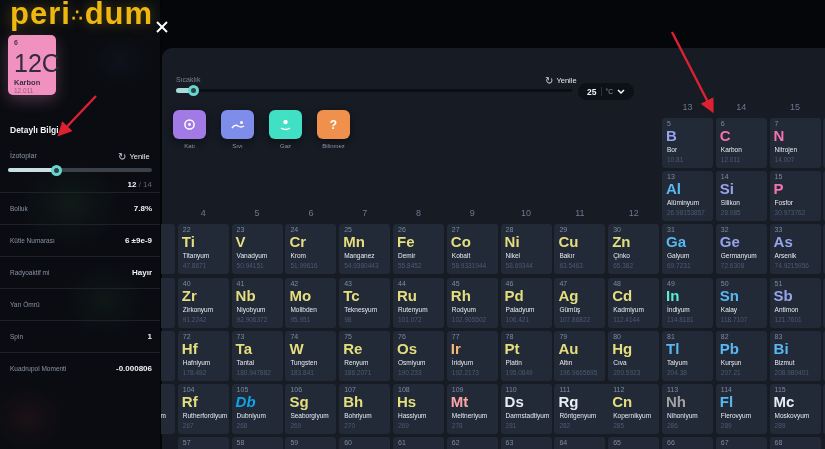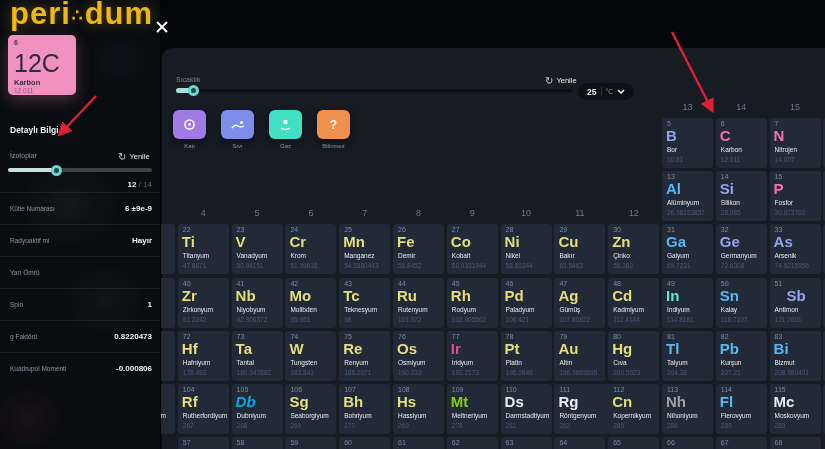--- a/index.html
+++ b/index.html
@@ -48,21 +48,21 @@
 
   
   .sidebar{position:absolute;left:0;top:0;width:160px;height:449px;z-index:5;
     background:
       radial-gradient(70px 60px at 70px 205px, rgba(58,118,72,.13), transparent 70%),
       radial-gradient(55px 50px at 105px 300px, rgba(60,120,80,.10), transparent 70%),
       radial-gradient(50px 45px at 28px 418px, rgba(150,55,55,.12), transparent 70%),
       radial-gradient(40px 35px at 120px 60px, rgba(70,90,150,.08), transparent 70%),
       #0a0c11;
     border-right:1px solid rgba(0,0,0,.6);}
-  .elem-card{position:absolute;left:8px;top:35px;width:68px;height:60px;border-radius:5px;
+  .elem-card{position:absolute;left:8px;top:35px;width:48px;height:60px;border-radius:5px;
              box-shadow:0 5px 16px rgba(242,145,191,.28);cursor:pointer;}
   .elem-card .cnum{position:absolute;top:4px;left:6px;font-size:7px;font-weight:bold;color:#463a52;}
   .elem-card .cbig{position:absolute;top:14px;left:6px;font-size:25px;color:#322a40;}
   .elem-card .cname{position:absolute;top:43px;left:6px;font-size:7.5px;font-weight:bold;color:#3a2f45;}
   .elem-card .cmass{position:absolute;top:52px;left:6px;font-size:6.5px;color:rgba(58,47,69,.5);}
   .detail-link{position:absolute;left:10px;top:124px;font-size:8.5px;font-weight:bold;color:#f0f2f6;cursor:pointer;}
   .detail-link .chev{margin-left:4px;font-size:10px;}
   .iso-label{position:absolute;left:10px;top:152px;font-size:7px;color:#8b94a6;}
   .refresh.side{position:absolute;left:118px;top:151px;}
   .iso-track{position:absolute;left:8px;top:168px;width:144px;height:4px;background:#3a414b;border-radius:2px;cursor:pointer;}
@@ -411,21 +411,21 @@
 
         <div class="cell" style="left: 715.8px; top: 277.6px;">
           <span class="num">50</span>
           <span class="sym" style="color: rgb(88, 184, 242);">Sn</span>
           <span class="ename">Kalay</span>
           <span class="mass">118.7107</span>
         </div>
 
         <div class="cell" style="left: 769.6px; top: 277.6px;">
           <span class="num">51</span>
-          <span class="sym" style="color: rgb(151, 164, 236); margin-left: 13px;">Sb</span>
+          <span class="sym" style="color: rgb(151, 164, 236);">Sb</span>
           <span class="ename">Antimon</span>
           <span class="mass">121.7601</span>
         </div>
 
         <div class="cell" style="left: 823.4px; top: 277.6px;">
           
           
           
           
         </div>
@@ -467,21 +467,21 @@
 
         <div class="cell" style="left: 393px; top: 330.8px;">
           <span class="num">76</span>
           <span class="sym" style="color: rgb(228, 222, 127);">Os</span>
           <span class="ename">Osmiyum</span>
           <span class="mass">190.233</span>
         </div>
 
         <div class="cell" style="left: 446.8px; top: 330.8px;">
           <span class="num">77</span>
-          <span class="sym" style="color: #ec4899;">Ir</span>
+          <span class="sym" style="color: #fdba74;">Ir</span>
           <span class="ename">İridyum</span>
           <span class="mass">192.2173</span>
         </div>
 
         <div class="cell" style="left: 500.6px; top: 330.8px;">
           <span class="num">78</span>
           <span class="sym" style="color: rgb(228, 222, 127);">Pt</span>
           <span class="ename">Platin</span>
           <span class="mass">195.0849</span>
         </div>
@@ -565,21 +565,21 @@
 
         <div class="cell" style="left: 393px; top: 384px;">
           <span class="num">108</span>
           <span class="sym" style="color: rgb(228, 222, 127);">Hs</span>
           <span class="ename">Hassiyum</span>
           <span class="mass">269</span>
         </div>
 
         <div class="cell" style="left: 446.8px; top: 384px;">
           <span class="num">109</span>
-          <span class="sym" style="color: #84cc16;">Mt</span>
+          <span class="sym" style="color: #fca5a5;">Mt</span>
           <span class="ename">Meitneriyum</span>
           <span class="mass">278</span>
         </div>
 
         <div class="cell" style="left: 500.6px; top: 384px;">
           <span class="num">110</span>
           <span class="sym" style="color: rgb(233, 237, 243);">Ds</span>
           <span class="ename">Darmstadtiyum</span>
           <span class="mass">281</span>
         </div>
@@ -713,20 +713,24 @@
       <span class="ricon">↻</span>
       <span>Yenile</span>
     </div>
     <div class="iso-track">
       <div class="iso-fill"></div>
       <div class="iso-knob"></div>
     </div>
     <div class="iso-count"><span class="cur">12</span><span> / 14</span></div>
     <div class="side-rows">
 
+        <div class="srow">
+          <span class="slabel">Bolluk</span>
+          <span class="svalue">7.8%</span>
+        </div>
 
         <div class="srow">
           <span class="slabel">Kütle Numarası</span>
           <span class="svalue">6 ±9e-9</span>
         </div>
 
         <div class="srow">
           <span class="slabel">Radyoaktif mi</span>
           <span class="svalue">Hayır</span>
         </div>
@@ -734,24 +738,20 @@
         <div class="srow">
           <span class="slabel">Yarı Ömrü</span>
           <span class="svalue"></span>
         </div>
 
         <div class="srow">
           <span class="slabel">Spin</span>
           <span class="svalue">1</span>
         </div>
 
-        <div class="srow">
-          <span class="slabel">g Faktörü</span>
-          <span class="svalue">0.8220473</span>
-        </div>
 
         <div class="srow">
           <span class="slabel">Kuadrupol Momenti</span>
           <span class="svalue">-0.000806</span>
         </div>
       </div>
   </div>
 
   <svg class="arrows" width="825" height="449">
     <defs>

